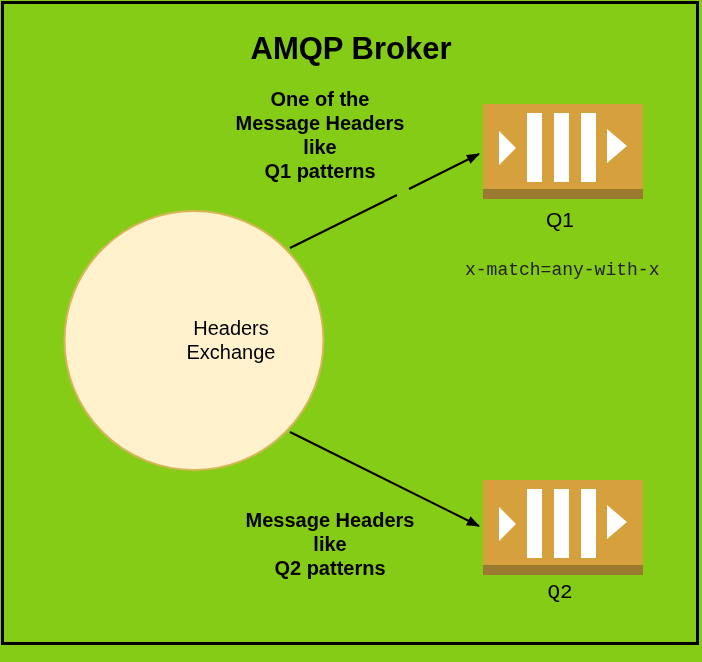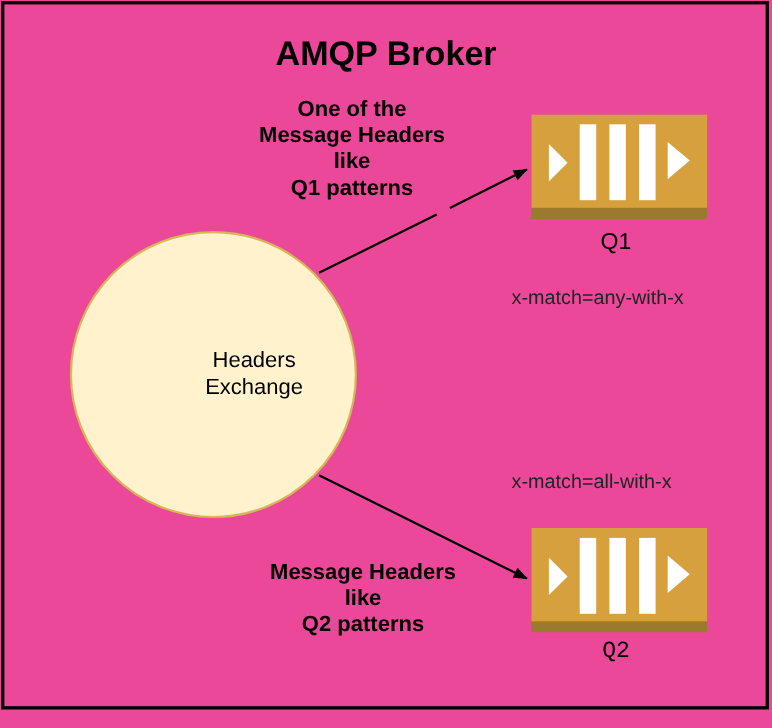--- a/index.html
+++ b/index.html
@@ -4,21 +4,21 @@
 <style>
   html, body {
     margin: 0;
     padding: 0;
     background: #ffffff;
   }
   .page {
     position: relative;
     width: 702px;
     height: 662px;
-    background: #ec4899;
+    background: #84cc16;
     font-family: "Liberation Sans", sans-serif;
     color: #000000;
     overflow: hidden;
   }
   .frame {
     position: absolute;
     left: 1px;
     top: 1px;
     width: 698px;
     height: 644px;
@@ -52,21 +52,21 @@
     white-space: nowrap;
   }
   .queue-label {
     text-align: left;
     font-size: 21px;
     line-height: 24px;
     transform: translateX(-50%);
     white-space: nowrap;
   }
   .match-rule {
-    font-family: Liberation Sans, sans-serif;
+    font-family: Liberation Mono, monospace;
     font-size: 18px;
     line-height: 21px;
     color: #222222;
     white-space: nowrap;
   }
   svg { display: block; }
   .arrows-overlay {
     left: 0;
     top: 0;
     pointer-events: none;
@@ -118,21 +118,20 @@
     <rect x="0" y="85" width="160" height="10" fill="#9A7A2E"></rect>
     <polygon points="16,27 16,61 33,44" fill="#FFFFFF"></polygon>
     <rect x="44" y="9" width="15" height="69" fill="#FFFFFF"></rect>
     <rect x="71" y="9" width="15" height="69" fill="#FFFFFF"></rect>
     <rect x="98" y="9" width="15" height="69" fill="#FFFFFF"></rect>
     <polygon points="124,25 124,59 144,42" fill="#FFFFFF"></polygon>
   </svg>
   <div class="abs queue-label" style="left:560px; top:208px;">Q1</div>
   <div class="abs match-rule" style="left:465px; top:260px;">x-match=any-with-x</div>
 
-  <div class="abs match-rule" style="left:465px; top:428px;">x-match=all-with-x</div>
   <svg class="abs" style="left:483px; top:480px;" width="160" height="95" viewBox="0 0 160 95">
     <rect x="0" y="0" width="160" height="85" fill="#D6A03C"></rect>
     <rect x="0" y="85" width="160" height="10" fill="#9A7A2E"></rect>
     <polygon points="16,27 16,61 33,44" fill="#FFFFFF"></polygon>
     <rect x="44" y="9" width="15" height="69" fill="#FFFFFF"></rect>
     <rect x="71" y="9" width="15" height="69" fill="#FFFFFF"></rect>
     <rect x="98" y="9" width="15" height="69" fill="#FFFFFF"></rect>
     <polygon points="124,25 124,59 144,42" fill="#FFFFFF"></polygon>
   </svg>
   <div class="abs queue-label" style="left:560px; top:581px;font-family:Liberation Mono, monospace;">Q2</div>

